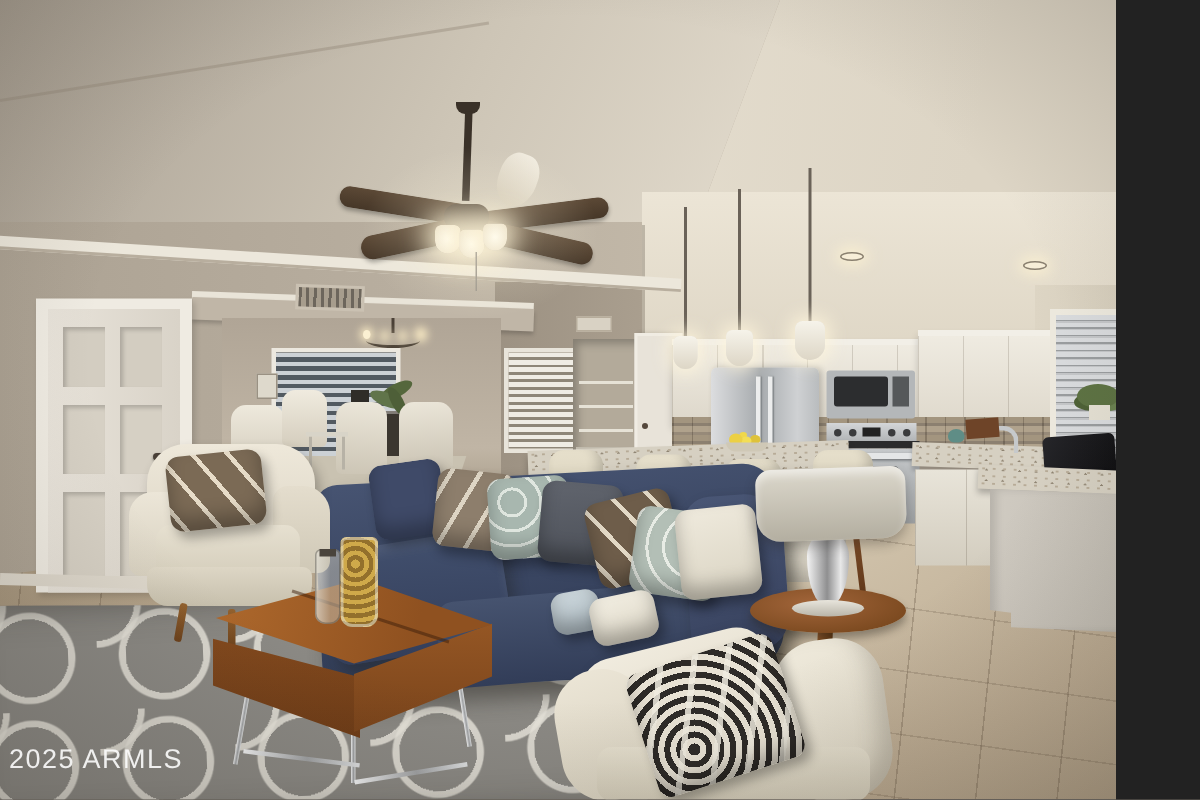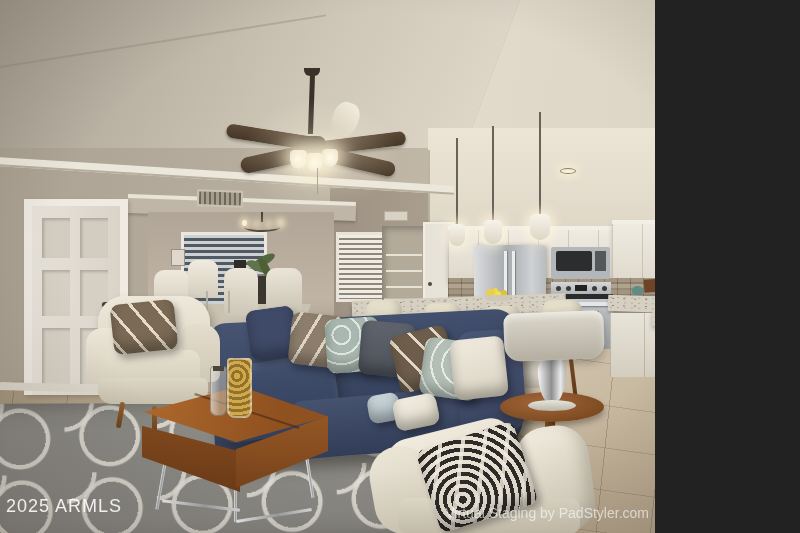--- a/index.html
+++ b/index.html
@@ -1,16 +1,16 @@
 <!DOCTYPE html>
 <html><head>
 <meta charset="utf-8">
 <style>
   html,body{margin:0;padding:0;background:#222;}
-  .stage{position:relative;width:655px;height:533px;overflow:hidden;
+  .stage{position:relative;width:744px;height:533px;overflow:hidden;
          font-family:"Liberation Sans",sans-serif;background:#b6ab9c;}
   .abs{position:absolute;}
   
   .granite{background-color:#d6d0c2;
     background-image:radial-gradient(#b7ab97 1px,transparent 1px),radial-gradient(#8d8270 1px,transparent 1px);
     background-size:7px 5px,11px 7px;}
   .blinds-silver{background:repeating-linear-gradient(180deg,#d8dadc 0 3px,#999c9e 3px 4px,#c3c5c7 4px 5px);}
   .blinds-dark{background:repeating-linear-gradient(180deg,#ccd1d5 0 3px,#525a61 3px 6px);}
   .cab{background:linear-gradient(180deg,#efebe1,#ddd7ca);
     background-image:repeating-linear-gradient(90deg,rgba(120,110,95,.25) 0 1px,transparent 1px 30px),linear-gradient(180deg,#efebe1,#ddd7ca);}
@@ -294,14 +294,13 @@
                  repeating-linear-gradient(115deg,rgba(240,236,224,.85) 0 4px,transparent 4px 22px),
                  repeating-radial-gradient(circle at 30% 70%,#2e2b28 0 4px,#e8e2d4 4px 8px);"></div>
   </div>
 
   <div class="abs" style="left:230px;top:90px;width:180px;height:130px;pointer-events:none;
               background:radial-gradient(ellipse at center,rgba(255,246,220,.35),transparent 62%);"></div>
   <div class="abs" style="left:0;top:0;width:800px;height:533px;pointer-events:none;
               background:radial-gradient(ellipse at 48% 45%,transparent 55%,rgba(40,34,26,.24) 100%);"></div>
 
   <div class="wm abs" style="left:6px;top:496px;font-size:18px;letter-spacing:1px;color:rgba(255,255,255,.88);">2025 ARMLS</div>
-  <div class="wm abs" style="right:6px;top:505px;font-size:14px;color:rgba(255,255,255,.6);">Virtual Staging by PadStyler.com</div>
 </div>
 
 </body></html>

